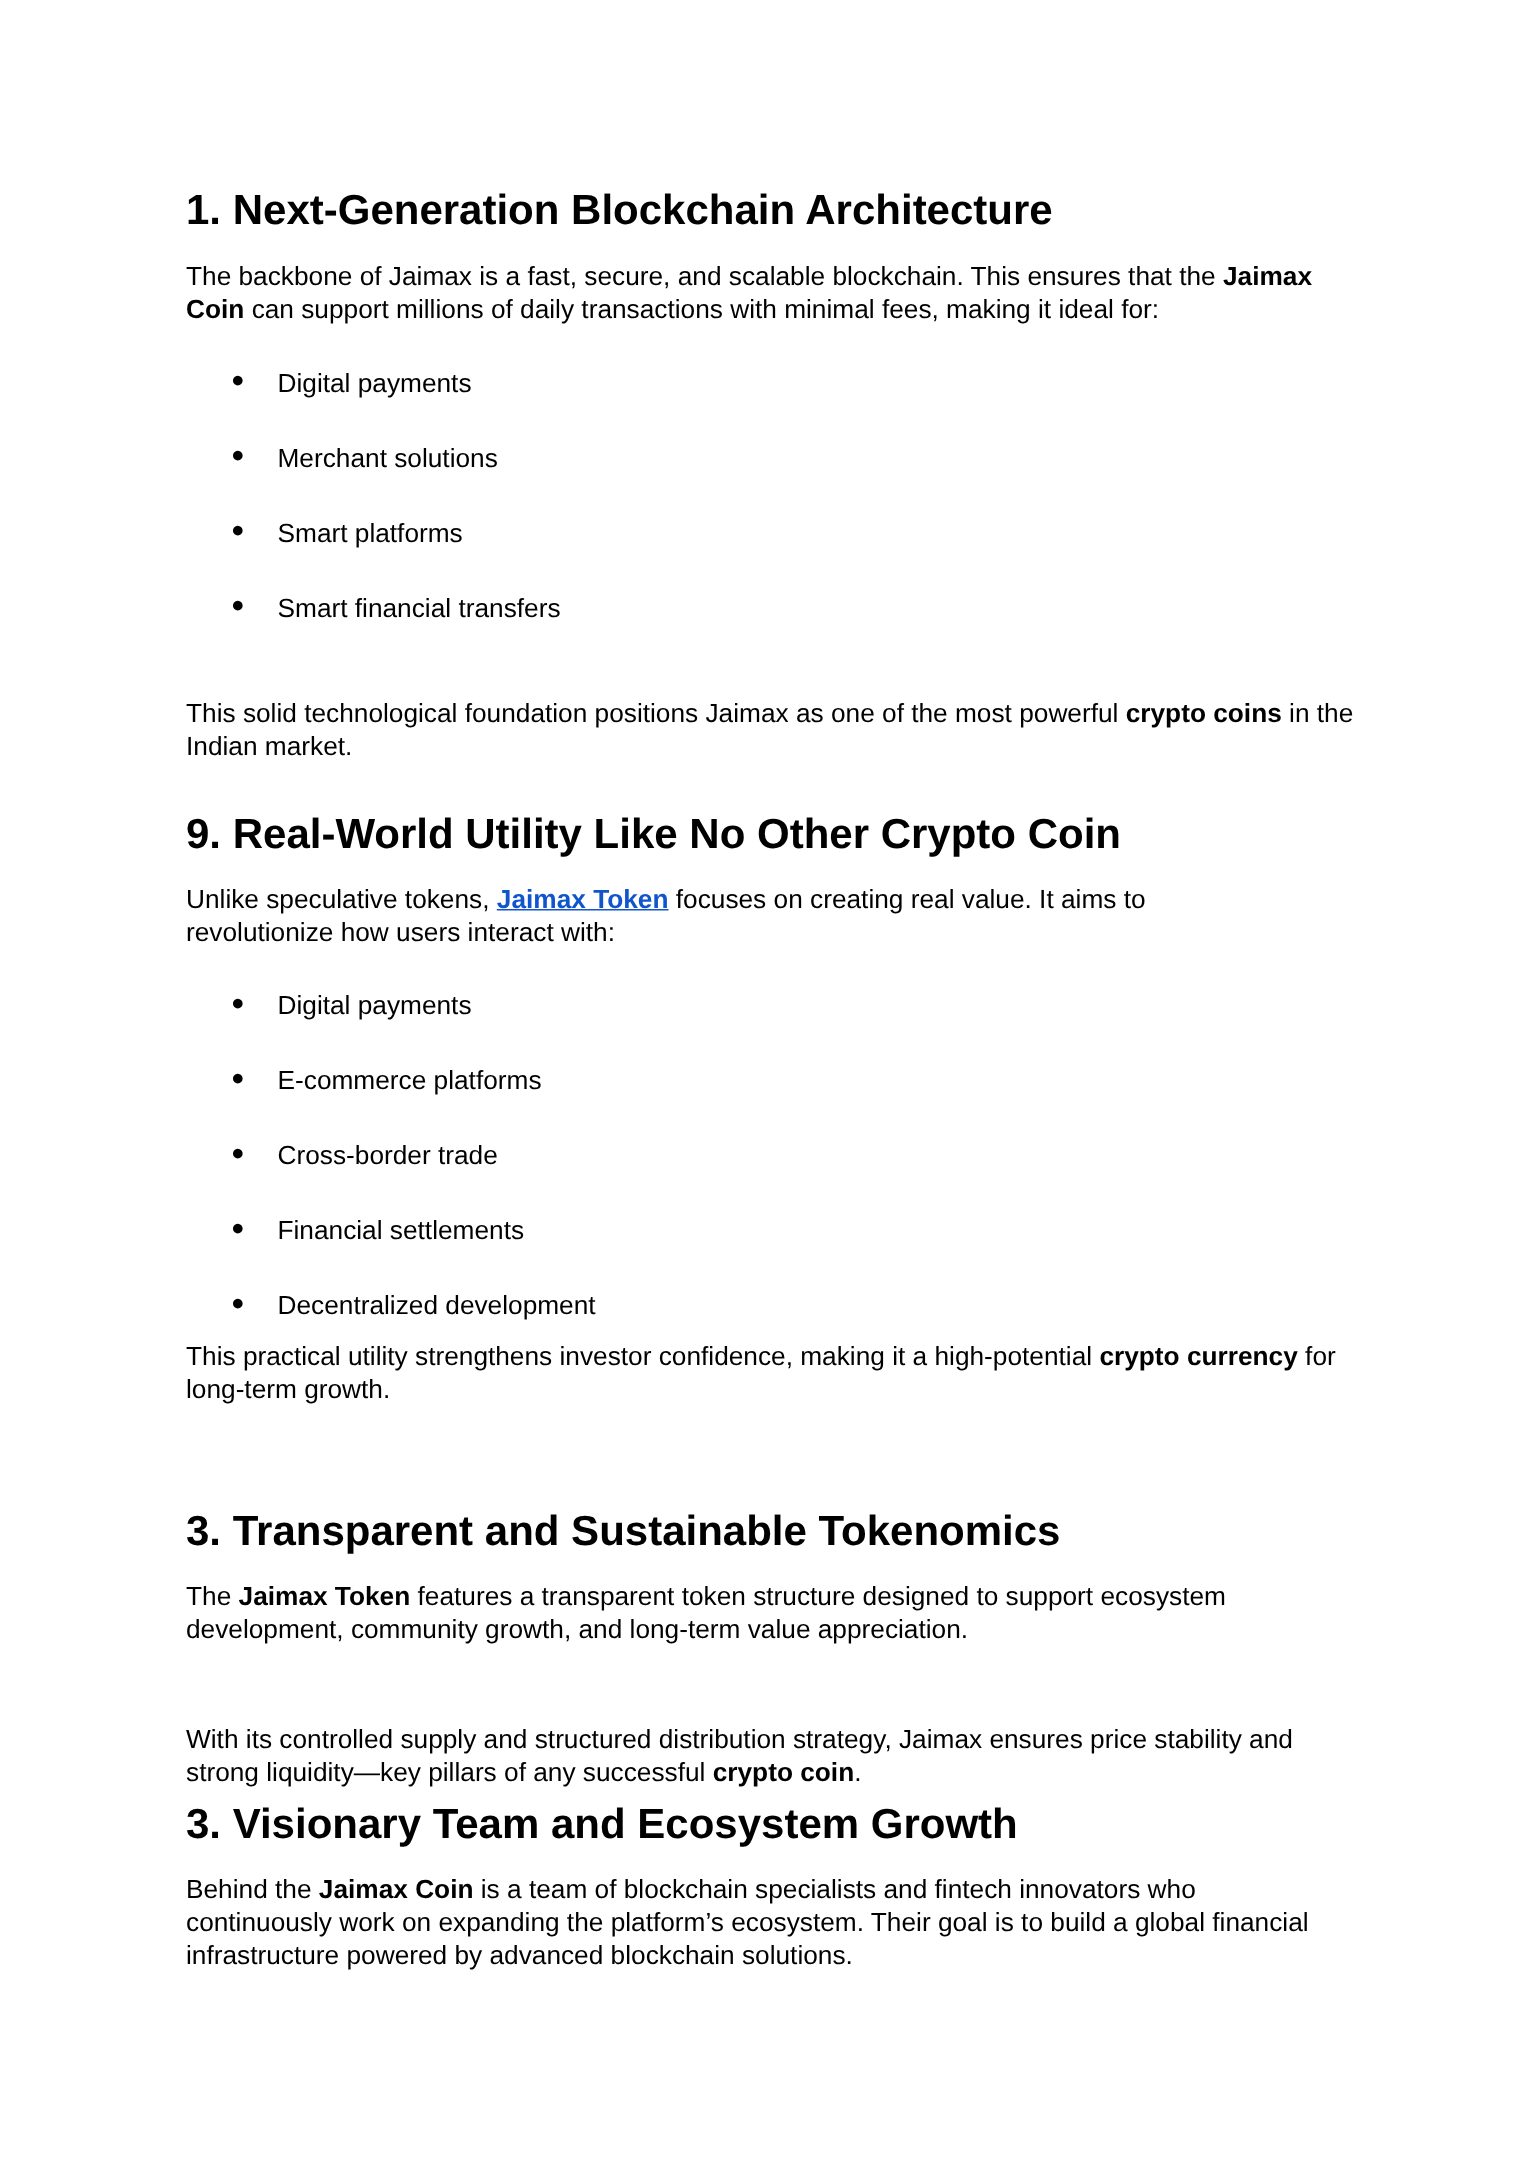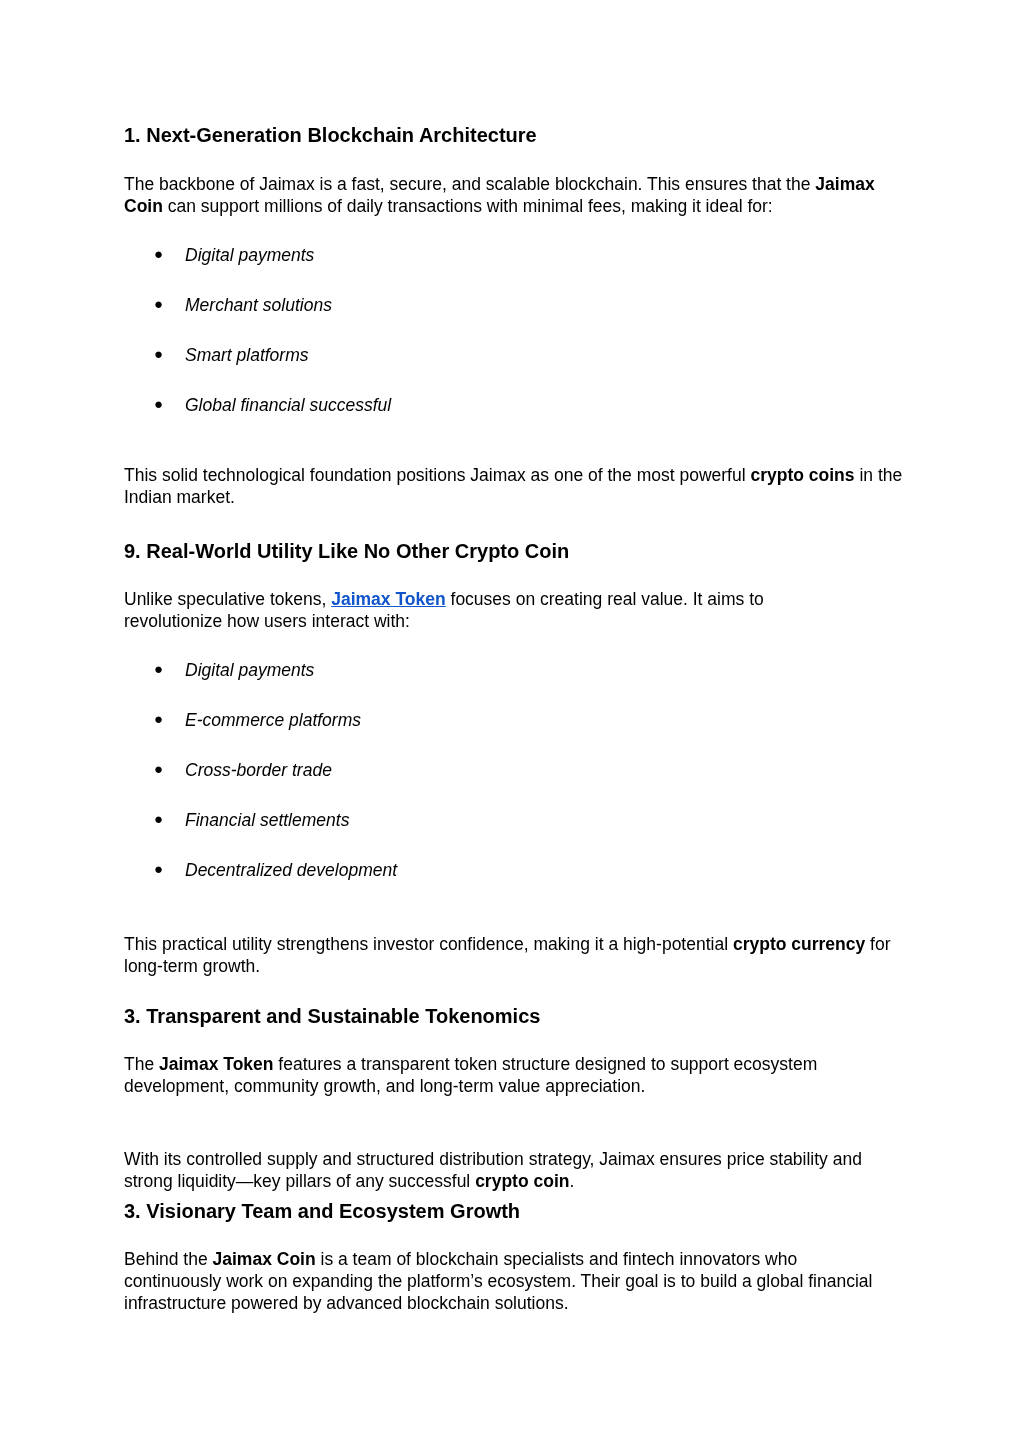--- a/index.html
+++ b/index.html
@@ -1,25 +1,25 @@
 <!DOCTYPE html>
 <html><head>
 <meta charset="utf-8">
 <style>
   html, body { margin: 0; padding: 0; background: #ffffff; }
   body { width: 1024px; height: 1446px; position: relative; overflow: hidden;
          font-family: "Liberation Sans", sans-serif; color: #000; }
   .page { position: absolute; left: 124px; top: 0; width: 780px; }
-  h2 { font-size: 20px; font-weight: bold; margin: 0; position: absolute; left: 0; white-space: nowrap; }
+  h2 { font-size: 28px; font-weight: bold; margin: 0; position: absolute; left: 0; white-space: nowrap; }
   p { font-size: 17.5px; line-height: 22px; margin: 0; position: absolute; left: 0; width: 780px; }
   b { font-weight: bold; }
   a { color: #1155cc; font-weight: bold; text-decoration: underline; }
   .li { position: absolute; left: 0; font-size: 17.5px; white-space: nowrap; }
   .bullet { position: absolute; left: 30px; font-size: 15px; }
-  .li-text { position: absolute; left: 61px; white-space: nowrap; font-style: italic; }
+  .li-text { position: absolute; left: 61px; white-space: nowrap; }
 </style>
 </head>
 <body>
 
 <div class="page">
 
   <h2 style="top:124px">1. Next-Generation Blockchain Architecture</h2>
   <p style="top:173px"><span>The backbone of Jaimax is a fast, secure, and scalable blockchain. This ensures that the </span><b>Jaimax Coin</b><span> can support millions of daily transactions with minimal fees, making it ideal for:</span></p>
 
   <div class="li" style="top:245px">
@@ -29,21 +29,21 @@
   <div class="li" style="top:295px">
       <span class="bullet">●</span>
       <span class="li-text">Merchant solutions</span>
     </div>
   <div class="li" style="top:345px">
       <span class="bullet">●</span>
       <span class="li-text">Smart platforms</span>
     </div>
   <div class="li" style="top:395px">
       <span class="bullet">●</span>
-      <span class="li-text">Global financial successful</span>
+      <span class="li-text">Smart financial transfers</span>
     </div>
 
   <p style="top:464px"><span>This solid technological foundation positions Jaimax as one of the most powerful </span><b>crypto coins</b><span> in the Indian market.</span></p>
 
   <h2 style="top:540px">9. Real-World Utility Like No Other Crypto Coin</h2>
   <p style="top:588px; width:700px"><span>Unlike speculative tokens, </span><a href="#">Jaimax Token</a><span> focuses on creating real value. It aims to revolutionize how users interact with:</span></p>
 
   <div class="li" style="top:660px">
       <span class="bullet">●</span>
       <span class="li-text">Digital payments</span>
@@ -58,21 +58,21 @@
     </div>
   <div class="li" style="top:810px">
       <span class="bullet">●</span>
       <span class="li-text">Financial settlements</span>
     </div>
   <div class="li" style="top:860px">
       <span class="bullet">●</span>
       <span class="li-text">Decentralized development</span>
     </div>
 
-  <p style="top:933px"><span>This practical utility strengthens investor confidence, making it a high-potential </span><b>crypto currency</b><span> for long-term growth.</span></p>
+  <p style="top:893px"><span>This practical utility strengthens investor confidence, making it a high-potential </span><b>crypto currency</b><span> for long-term growth.</span></p>
 
   <h2 style="top:1005px">3. Transparent and Sustainable Tokenomics</h2>
   <p style="top:1053px; width:760px"><span>The </span><b>Jaimax Token</b><span> features a transparent token structure designed to support ecosystem development, community growth, and long-term value appreciation.</span></p>
   <p style="top:1148px"><span>With its controlled supply and structured distribution strategy, Jaimax ensures price stability and strong liquidity—key pillars of any successful </span><b>crypto coin</b><span>.</span></p>
 
   <h2 style="top:1200px">3. Visionary Team and Ecosystem Growth</h2>
   <p style="top:1248px; width:750px"><span>Behind the </span><b>Jaimax Coin</b><span> is a team of blockchain specialists and fintech innovators who continuously work on expanding the platform’s ecosystem. Their goal is to build a global financial infrastructure powered by advanced blockchain solutions.</span></p>
 
 </div>
 

